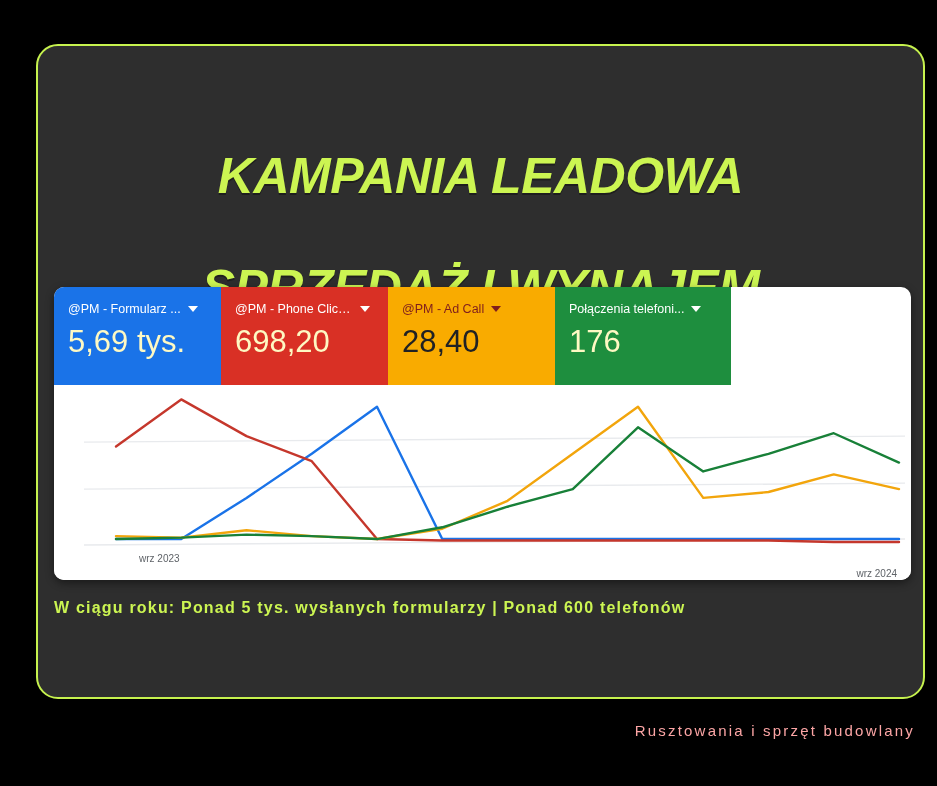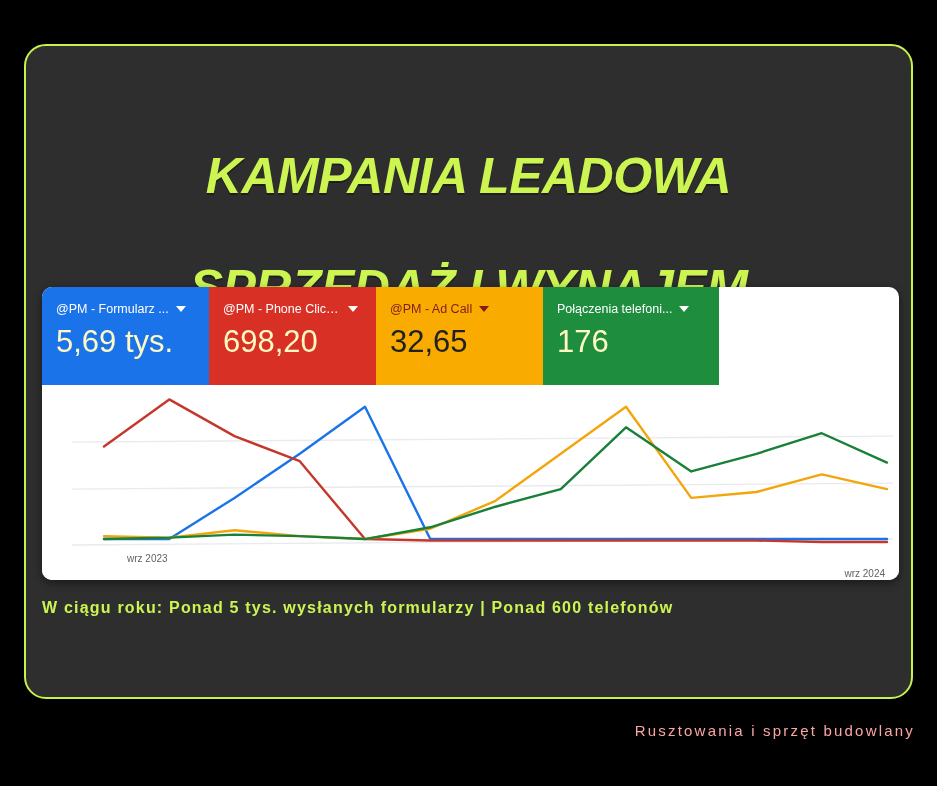--- a/index.html
+++ b/index.html
@@ -8,21 +8,21 @@
     background:#000000;
     font-family:"Liberation Sans", sans-serif;
     overflow:hidden;
     position:relative;
   }
   #stage{position:absolute;inset:0;}
 
   
   .poster{
     position:absolute;
-    left:24px; top:44px;
+    left:36px; top:44px;
     width:889px; height:655px;
     background:#2e2e2e;
     border:2px solid #c6f24e;
     border-radius:22px;
     box-sizing:border-box;
     overflow:hidden;
   }
 
   
   .headline{
@@ -183,21 +183,21 @@
             <span class="caret"></span>
           </div>
           <div class="sc-value">698,20</div>
         </div>
 
         <div class="scorecard sc-amber">
           <div class="sc-head">
             <span class="sc-title">@PM - Ad Call</span>
             <span class="caret"></span>
           </div>
-          <div class="sc-value">32,65</div>
+          <div class="sc-value">28,40</div>
         </div>
 
         <div class="scorecard sc-green">
           <div class="sc-head">
             <span class="sc-title">Połączenia telefoni...</span>
             <span class="caret"></span>
           </div>
           <div class="sc-value">176</div>
         </div>
 

